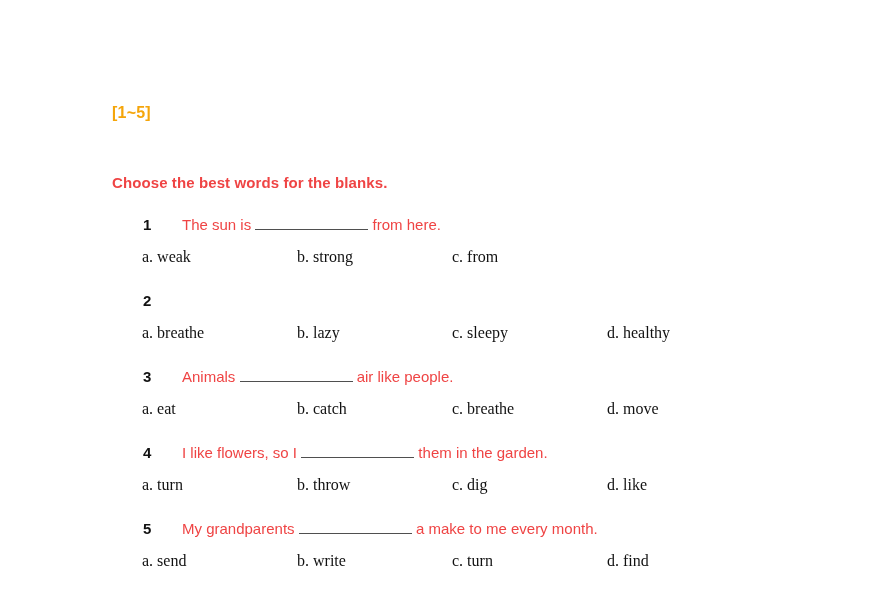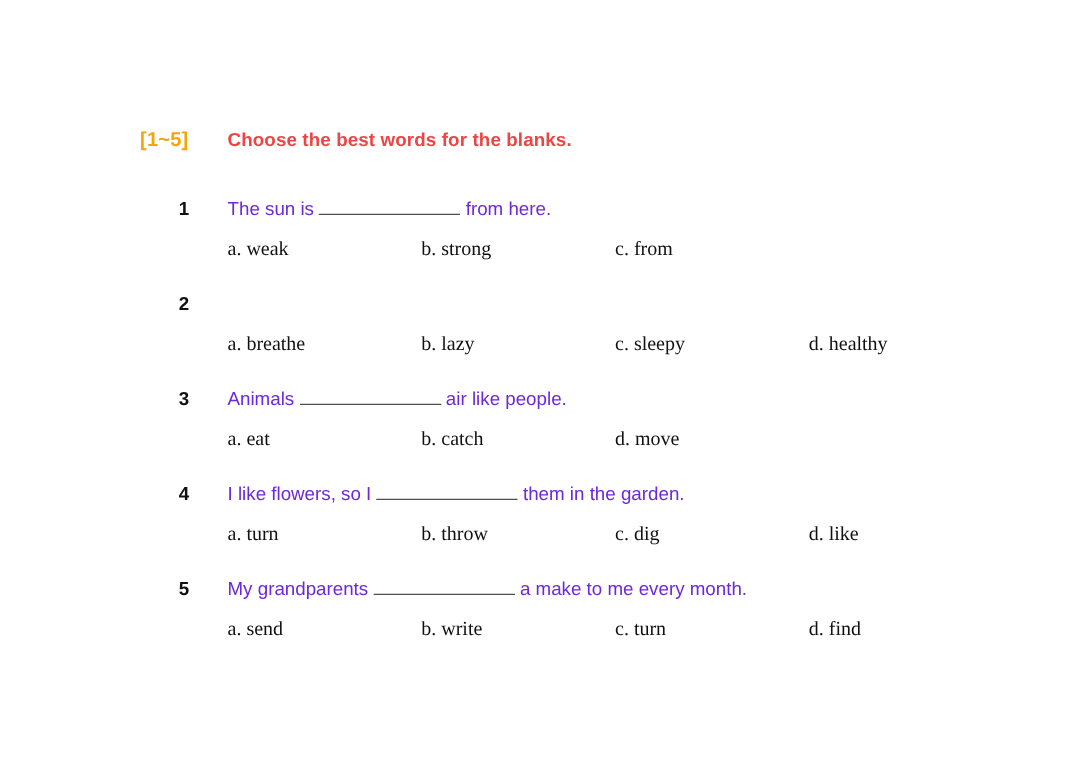--- a/index.html
+++ b/index.html
@@ -10,21 +10,22 @@
     background: #ffffff;
     font-family: "Liberation Sans", sans-serif;
     color: #1b1b1b;
     box-sizing: border-box;
     padding: 104px 40px 0 112px;
     overflow: hidden;
   }
   .header-row {
     display: flex;
     align-items: baseline;
-    margin-bottom: 36px;
+    margin-bottom: 24px;
+    flex-direction: column;
   }
   .range-label {
     width: 70px;
     flex: 0 0 70px;
     font-size: 16px;
     font-weight: bold;
     color: #F5A50A;
     letter-spacing: 0.2px;
   }
   .instruction {
@@ -43,33 +44,33 @@
   }
   .q-number {
     width: 39px;
     flex: 0 0 39px;
     font-size: 15px;
     font-weight: bold;
     color: #111111;
   }
   .stem {
     font-size: 15px;
-    color: #6d28d9;
+    color: #ef4444;
     white-space: pre-wrap;
   }
   .blank {
     display: inline-block;
     width: 113px;
     height: 13px;
     border-bottom: 1.5px solid #4f4f4f;
     vertical-align: baseline;
   }
   .options-row {
     display: flex;
-    margin-left: 70px;
+    margin-left: 30px;
     line-height: 20px;
   }
   .option {
     flex: 0 0 155px;
     width: 155px;
     font-family: "Liberation Serif", serif;
     font-size: 16px;
     color: #111111;
     white-space: nowrap;
   }
@@ -110,20 +111,21 @@
   </div>
 
   <div class="question">
     <div class="stem-row">
       <span class="q-number">3</span>
       <span class="stem"><span>Animals </span><span class="blank"></span><span> air like people.</span></span>
     </div>
     <div class="options-row">
       <span class="option">a. eat</span>
       <span class="option">b. catch</span>
+      <span class="option">c. breathe</span>
       <span class="option">d. move</span>
     </div>
   </div>
 
   <div class="question">
     <div class="stem-row">
       <span class="q-number">4</span>
       <span class="stem"><span>I like flowers, so I </span><span class="blank"></span><span> them in the garden.</span></span>
     </div>
     <div class="options-row">

